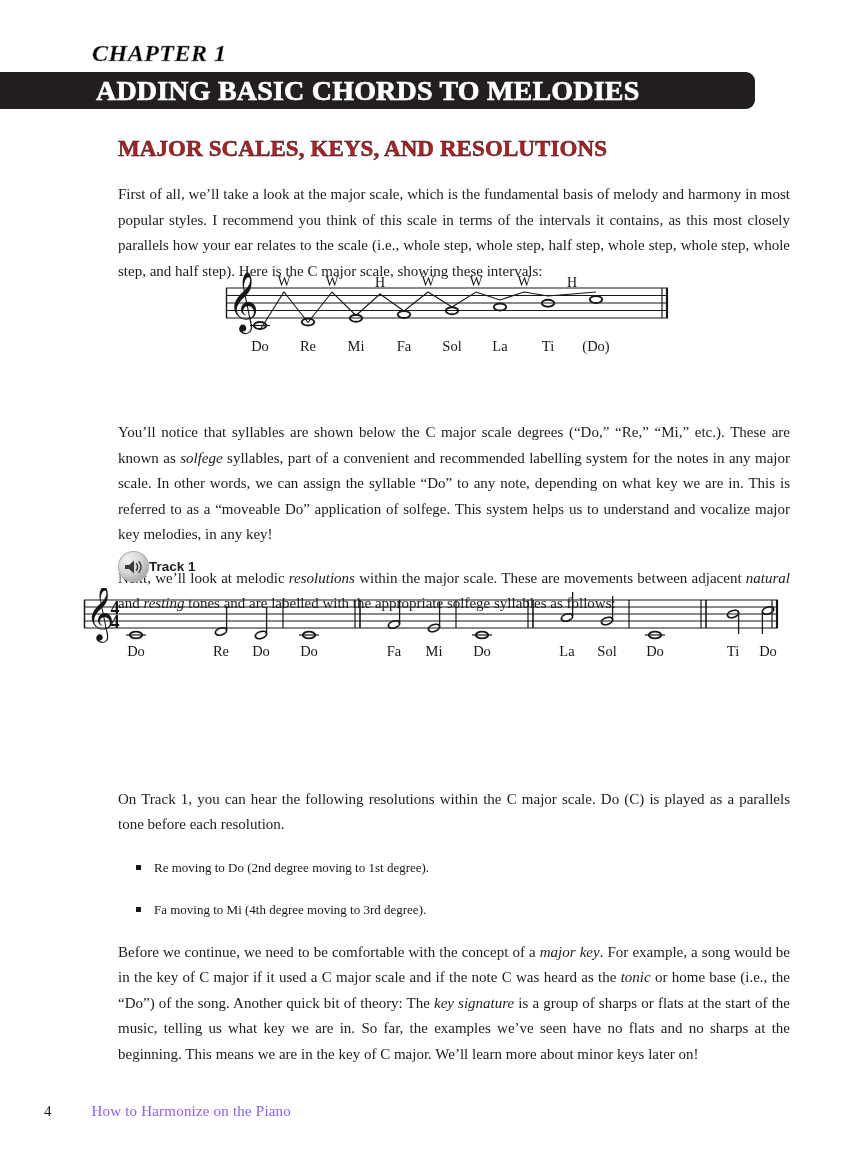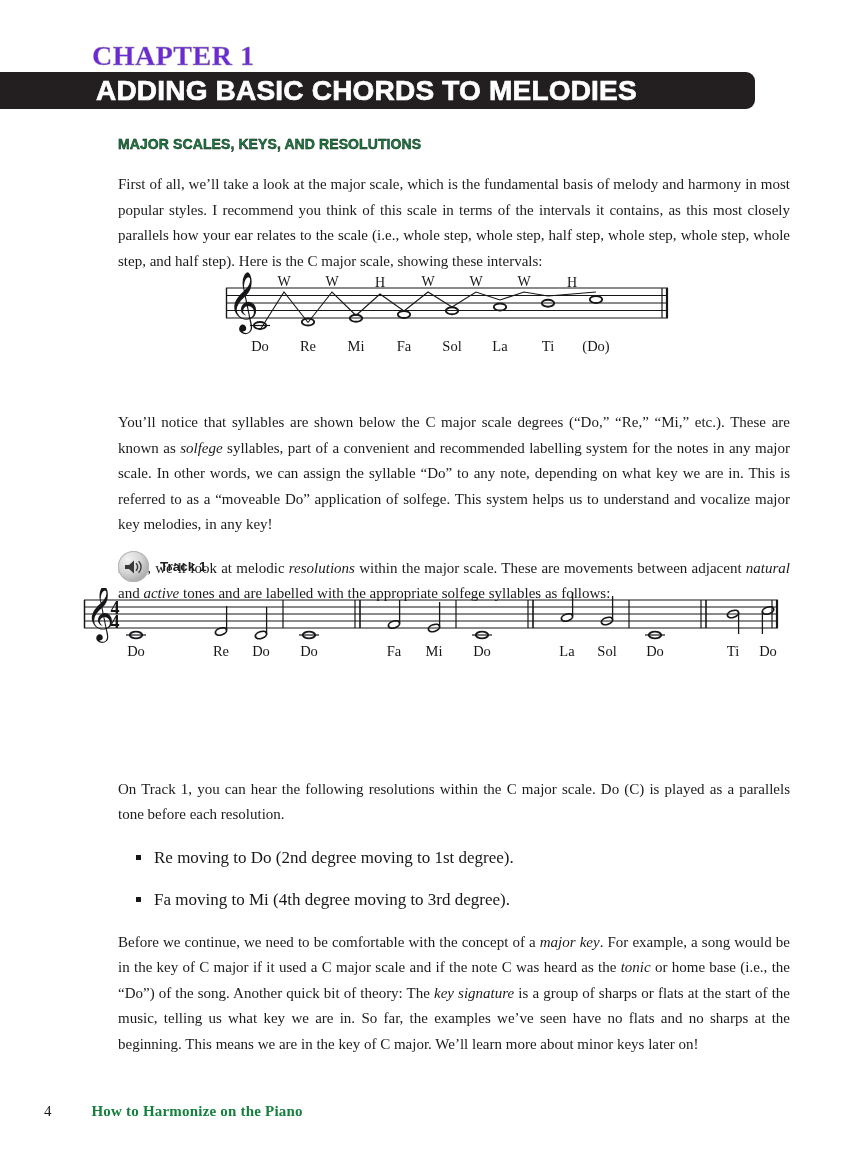--- a/index.html
+++ b/index.html
@@ -16,63 +16,64 @@
     overflow: hidden;
   }
 
   
   .chapter-label {
     position: absolute;
     left: 92px;
     top: 40px;
     font-family: "Liberation Serif", serif;
     font-weight: bold;
-    font-size: 28px;
+    font-size: 24px;
     letter-spacing: 0.5px;
-    color: #6d28d9;
+    color: #000000;
+    font-style: italic;
     -webkit-text-stroke: 0.4px #9a9a9e;
   }
   .chapter-banner {
     position: absolute;
     left: 0;
     top: 72px;
     width: 755px;
     height: 37px;
     background: #231f20;
     border-top-right-radius: 9px;
     border-bottom-right-radius: 9px;
   }
   .chapter-banner-title {
     position: absolute;
     left: 96px;
     top: 75px;
     width: 640px;
-    font-family: Liberation Sans, sans-serif;
+    font-family: Liberation Serif, serif;
     font-weight: bold;
     font-size: 28px;
     letter-spacing: 0.2px;
     color: #ffffff;
     white-space: nowrap;
     -webkit-text-stroke: 0.7px #ffffff;
   }
 
   
   .content {
     position: absolute;
     left: 118px;
     top: 136px;
     width: 672px;
   }
   h2.section-title {
     margin: 0 0 20px 0;
-    font-family: Liberation Sans, sans-serif;
-    font-weight: bold;
-    font-size: 14px;
+    font-family: Liberation Serif, serif;
+    font-weight: bold;
+    font-size: 23px;
     letter-spacing: 0.1px;
-    color: #15803d;
+    color: #b91c1c;
     -webkit-text-stroke: 0.45px #17171a;
   }
   p.body-par {
     margin: 0 0 18px 0;
     font-size: 15px;
     line-height: 25.5px;
     text-align: justify;
     color: #1b1b1e;
   }
   em { font-style: italic; }
@@ -80,41 +81,40 @@
   
   ul.bullets {
     margin: 14px 0 16px 0;
     padding: 0;
     list-style: none;
   }
   ul.bullets li {
     position: relative;
     margin: 0 0 18px 0;
     padding-left: 36px;
-    font-size: 17px;
+    font-size: 13px;
     line-height: 24px;
   }
   ul.bullets li::before {
     content: "";
     position: absolute;
     left: 18px;
     top: 9px;
     width: 5px;
     height: 5px;
     background: #17171a;
   }
 
   
   .track-row {
     position: absolute;
     left: 118px;
     top: 551px;
     display: flex;
     align-items: center;
-    gap: 11px;
   }
   .speaker-icon {
     width: 31px;
     height: 31px;
     border-radius: 50%;
     background: radial-gradient(circle at 32% 28%, #f2f2f2 0%, #d6d6d6 42%, #a8a8a8 78%, #8e8e8e 100%);
     display: flex;
     align-items: center;
     justify-content: center;
     box-shadow: inset 0 0 0 1px #b4b4b4;
@@ -166,24 +166,24 @@
     align-items: baseline;
     gap: 40px;
   }
   .footer-page {
     font-family: "Liberation Serif", serif;
     font-size: 15px;
     color: #17171a;
   }
   .footer-title {
     font-family: "Liberation Serif", serif;
-    font-weight: bold;
+    font-weight: normal;
     font-size: 15px;
     letter-spacing: 0.2px;
-    color: #15803d;
+    color: #8b5cf6;
   }
 </style>
 </head>
 <body>
 
 <div class="chapter-label">CHAPTER 1</div>
 <div class="chapter-banner"></div>
 <div class="chapter-banner-title">ADDING BASIC CHORDS TO MELODIES</div>
 
 <div class="content">
@@ -192,21 +192,21 @@
 
   <p class="body-par">First of all, we’ll take a look at the major scale, which is the fundamental basis of melody and harmony in most popular styles. I recommend you think of this scale in terms of the intervals it contains, as this most closely parallels how your ear relates to the scale (i.e., whole step, whole step, half step, whole step, whole step, whole step, and half step). Here is the C major scale, showing these intervals:</p>
 
   <div style="height:118px"></div>
 
   <p class="body-par">
     <span>You’ll notice that syllables are shown below the C major scale degrees (“Do,” “Re,” “Mi,” etc.). These are known as </span><em>solfege</em><span> syllables, part of a convenient and recommended labelling system for the notes in any major scale. In other words, we can assign the syllable “Do” to any note, depending on what key we are in. This is referred to as a “moveable Do” application of solfege. This system helps us to understand and vocalize major key melodies, in any key!</span>
   </p>
 
   <p class="body-par">
-    <span>Next, we’ll look at melodic </span><em>resolutions</em><span> within the major scale. These are movements between adjacent </span><em>natural</em><span> and </span><em>active</em><span> tones and are labelled with the appropriate solfege syllables as follows:</span>
+    <span>Next, we’ll look at melodic </span><em>resolutions</em><span> within the major scale. These are movements between adjacent </span><em>natural</em><span> and </span><em>resting</em><span> tones and are labelled with the appropriate solfege syllables as follows:</span>
   </p>
 
   <div style="height:152px"></div>
 
   <p class="body-par">On Track 1, you can hear the following resolutions within the C major scale. Do (C) is played as a parallels tone before each resolution.</p>
 
   <ul class="bullets">
     <li>Re moving to Do (2nd degree moving to 1st degree).</li>
     <li>Fa moving to Mi (4th degree moving to 3rd degree).</li>
   </ul>

